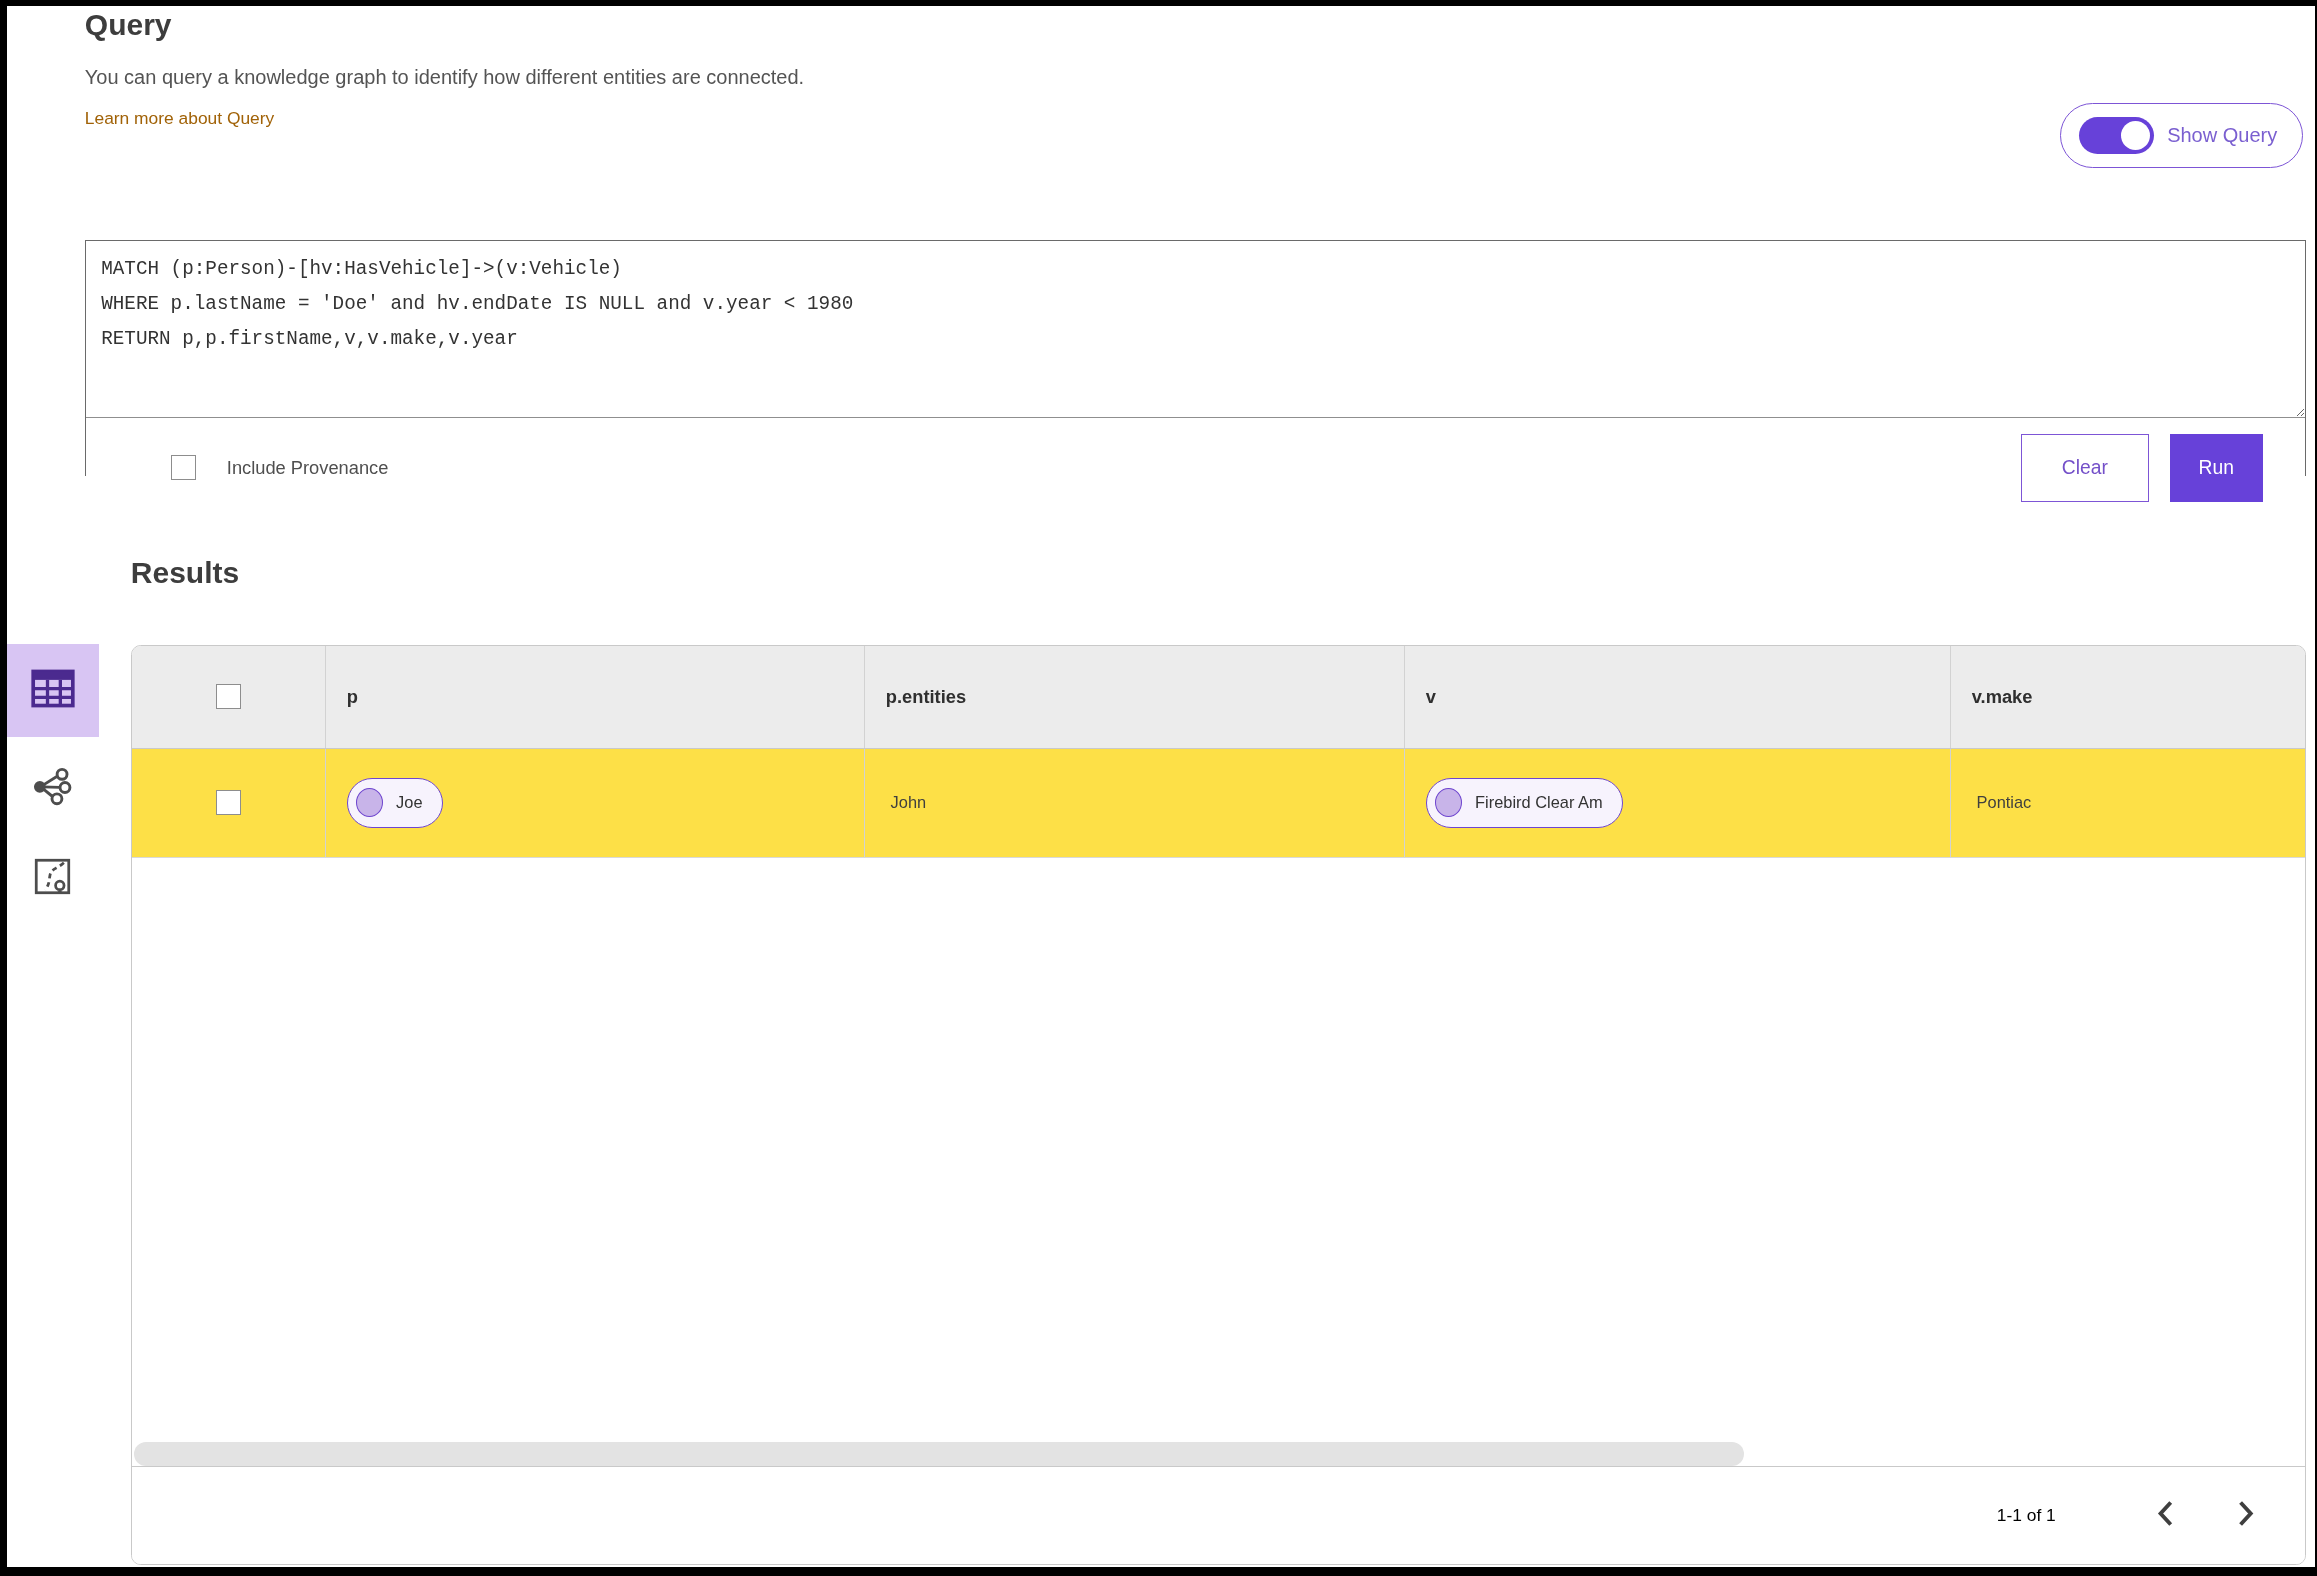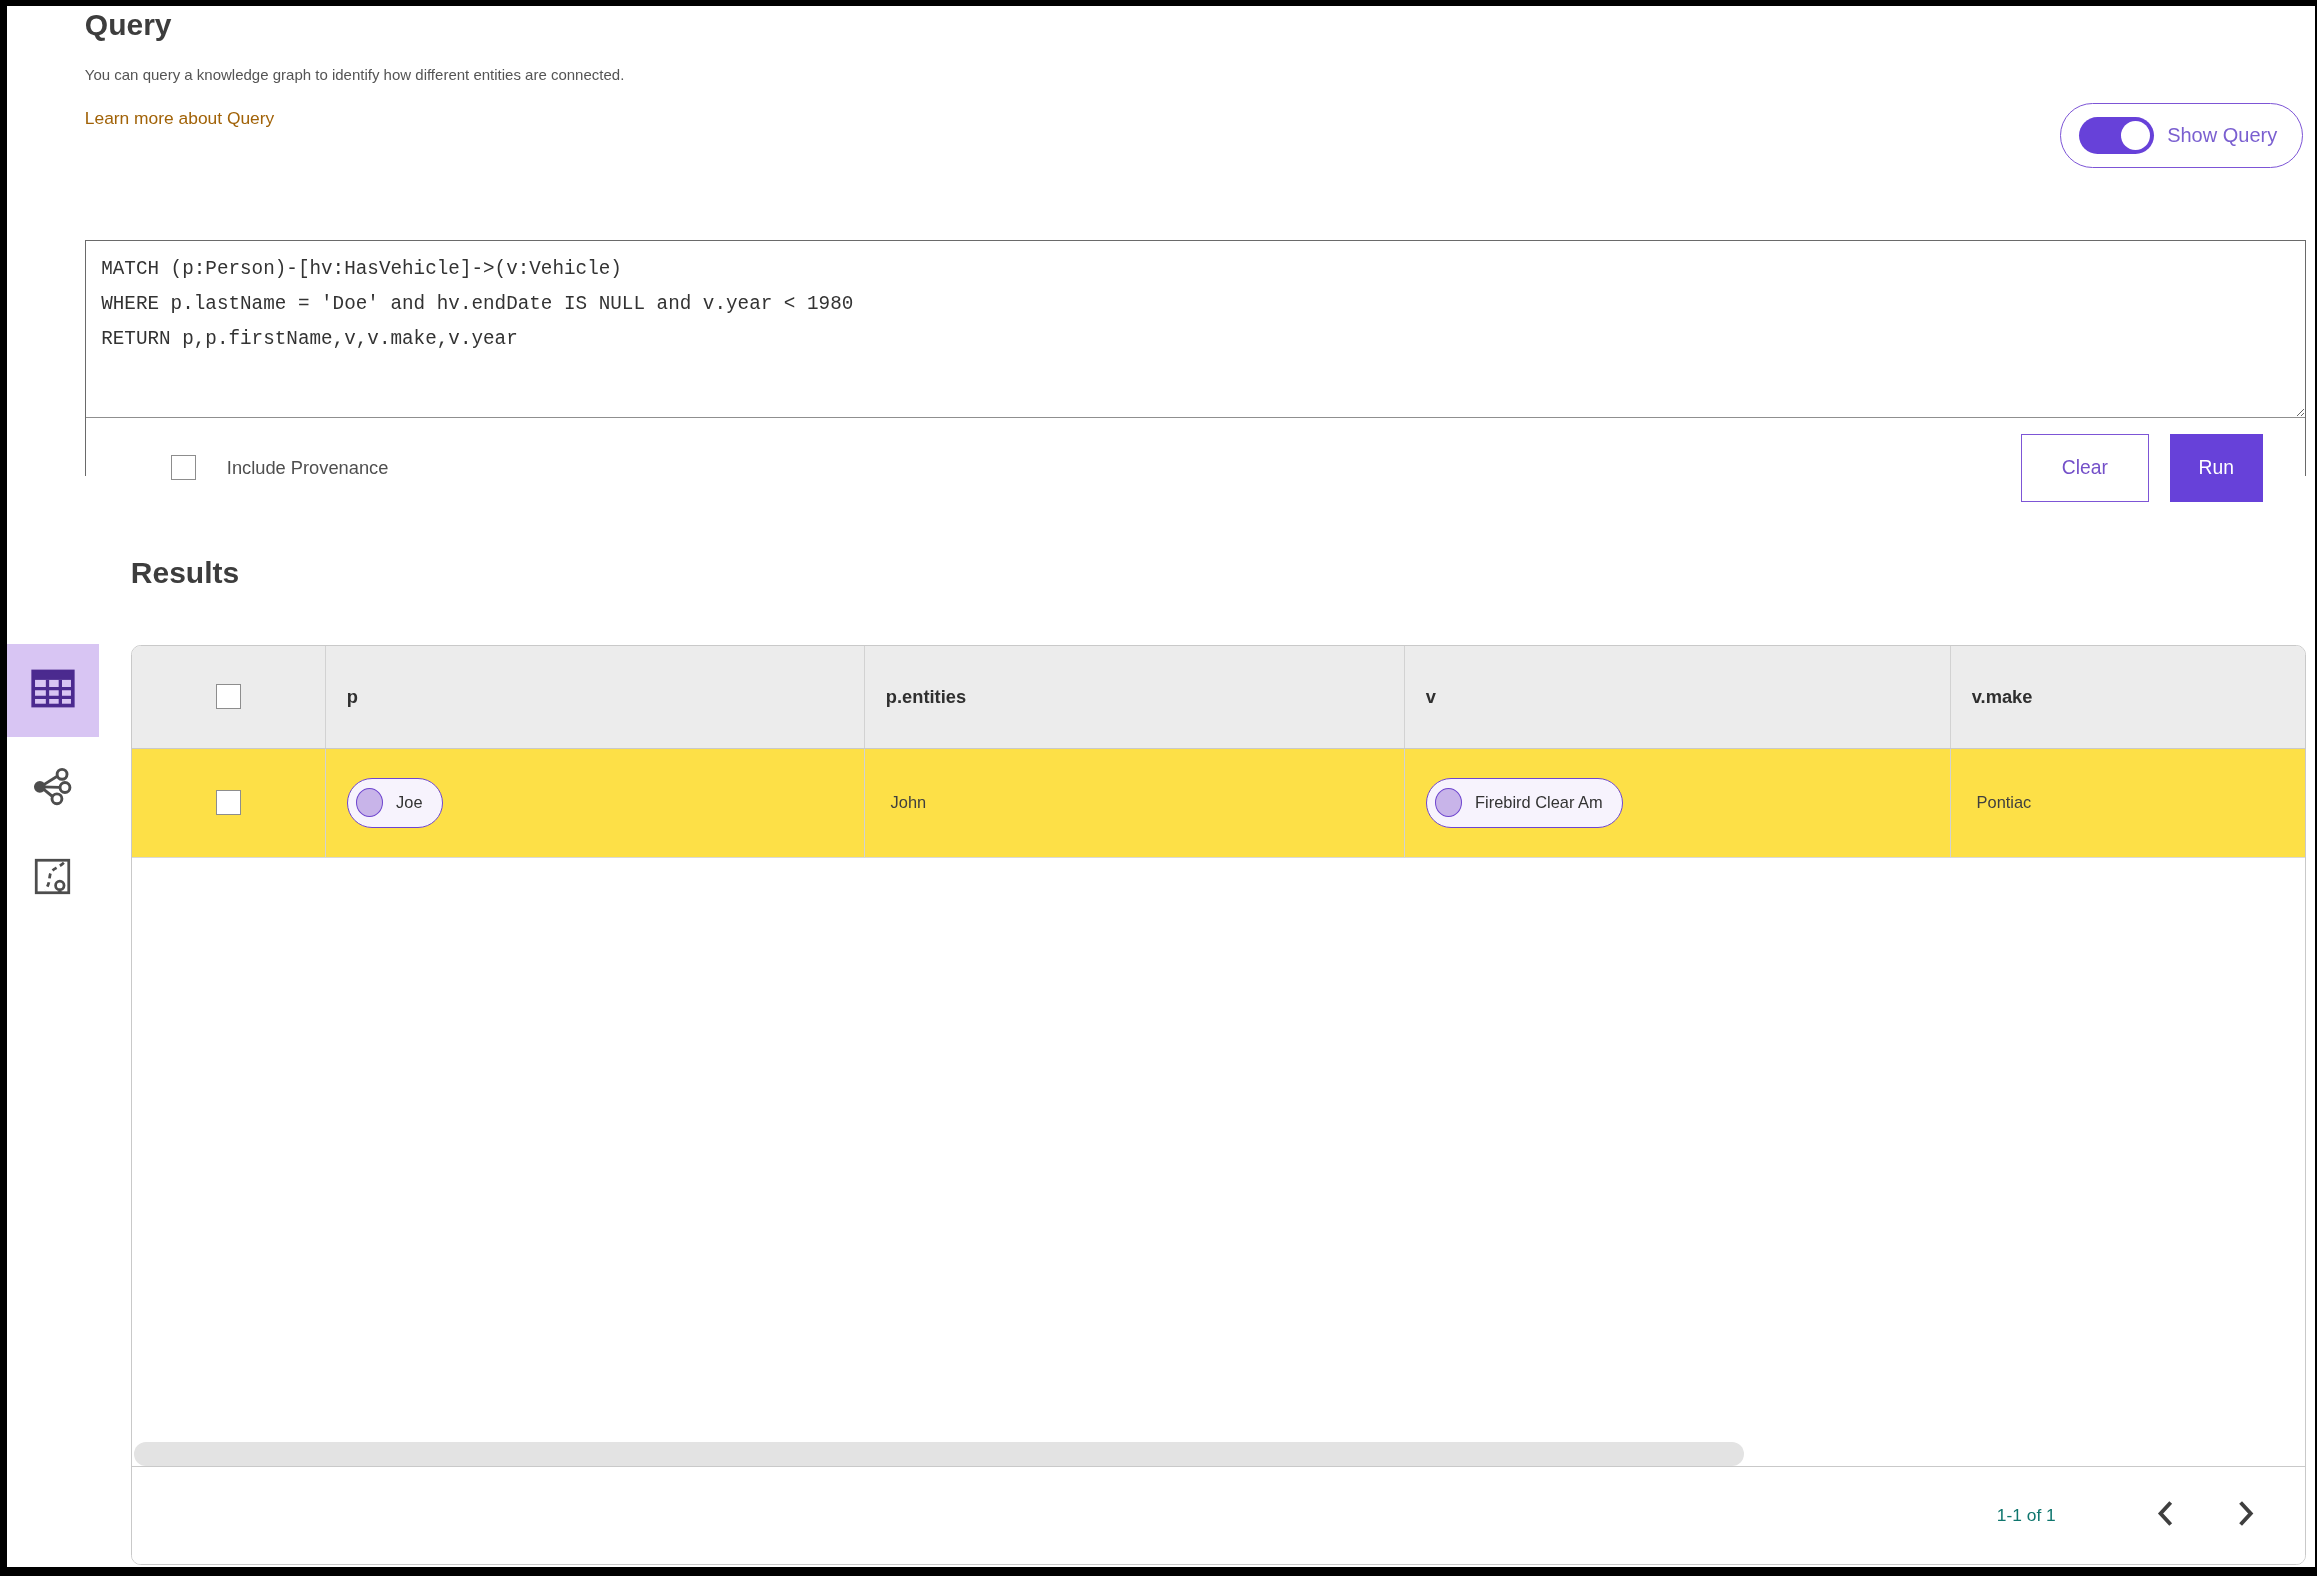--- a/index.html
+++ b/index.html
@@ -17,21 +17,21 @@
     overflow: hidden;
   }
 
   
   .page-title {
     position: absolute; left: 78px; top: 1.9px;
     font-size: 30px; font-weight: bold; color: #3d3d3d;
   }
   .page-desc {
     position: absolute; left: 78px; top: 60px;
-    font-size: 15px; color: #545454;
+    font-size: 20px; color: #545454;
   }
   .learn-link {
     position: absolute; left: 78px; top: 102px;
     font-size: 17.4px; color: #a16207; cursor: pointer; text-decoration: none;
   }
   .show-query-toggle {
     position: absolute; top: 97px; right: 11.6px;
     height: 65px; border: 1.9px solid #7d55d6; border-radius: 35px;
     background: #fff; display: inline-flex; align-items: center;
     padding: 0 25px 0 17.4px; gap: 13.5px; cursor: pointer;
@@ -131,21 +131,21 @@
     position: absolute; left: 1.9px; bottom: 98px;
     width: 1610px; height: 24px;
     background: #e3e3e3; border-radius: 12.6px; cursor: grab;
   }
   .tfoot {
     position: absolute; left: 0; right: 0; bottom: 0; height: 98px;
     border-top: 1px solid #c9c9c9; background: #fff;
     display: flex; align-items: center; justify-content: flex-end;
     padding-right: 39px;
   }
-  .range-label { font-size: 17.4px; color: #0f766e; margin-right: 89px; }
+  .range-label { font-size: 17.4px; color: #000000; margin-right: 89px; }
   .pager-btn {
     width: 41px; height: 46px; background: transparent; border: none;
     display: flex; align-items: center; justify-content: center; cursor: pointer;
   }
   .pager-btn + .pager-btn { margin-left: 39px; }
 </style>
 </head>
 <body>
 
 <div class="page">

